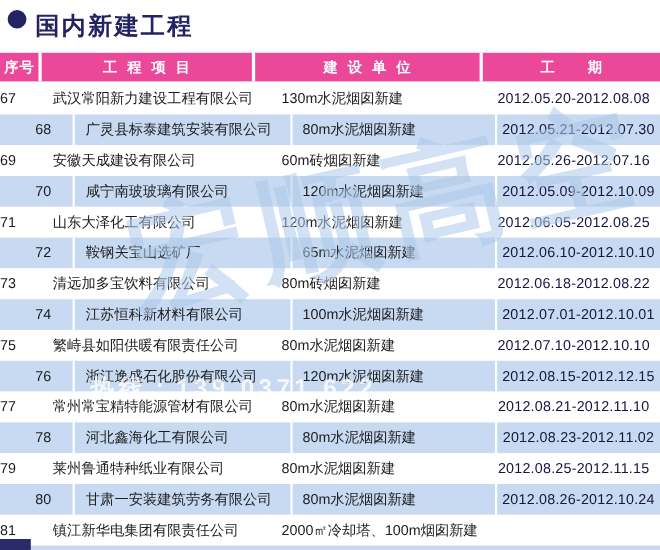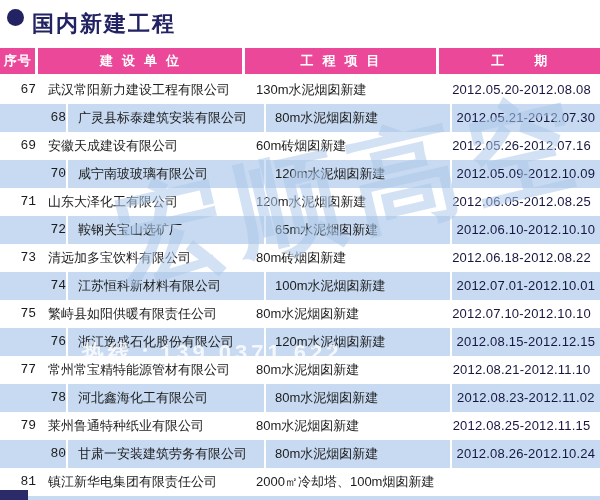--- a/index.html
+++ b/index.html
@@ -26,21 +26,21 @@
   .h-period span{letter-spacing:30px;margin-right:-30px;}
   
   .tbody{position:absolute;top:76px;left:0;width:600px;}
   .trow{display:flex;height:28px;background:#ffffff;}
   .trow.alt{background:#c7daf2;padding-left:32px;}
   .cell{
     box-sizing:border-box;font-size:13px;color:#1c1c1c;line-height:28px;
     white-space:nowrap;overflow:hidden;
   }
   .cell:not(.c-period){border-right:2px solid #ffffff;}
-  .c-no{width:38px;text-align:right;font-family:Liberation Mono, monospace;}
+  .c-no{width:38px;text-align:left;}
   .c-company{width:209px;padding-left:10px;}
   .c-project{width:196px;padding-left:9px;}
   .c-period{width:157px;text-align:center;letter-spacing:0.2px;color:#161640;}
   
   .watermark-big{
     position:absolute;left:118px;top:172px;z-index:5;pointer-events:none;
     font-size:108px;font-weight:bold;white-space:nowrap;
     color:rgba(173,200,234,0.55);letter-spacing:12px;
     transform:rotate(-13deg);transform-origin:left center;
   }
@@ -58,25 +58,25 @@
 
 <div class="title-bar">
   <span class="bullet"></span>
   <span class="title-text">国内新建工程</span>
 </div>
 
 <div class="thead">
   <div class="hcell w1 h-no">
       <span>序号</span>
     </div>
+  <div class="hcell w3 h-project">
+      <span>工程项目</span>
+    </div>
   <div class="hcell w2 h-company">
       <span>建设单位</span>
-    </div>
-  <div class="hcell w3 h-project">
-      <span>工程项目</span>
     </div>
   <div class="hcell w4 h-period">
       <span>工期</span>
     </div>
 </div>
 
 <div class="tbody" id="tbody">
   <div class="trow">
     <div class="cell c-no">67</div>
     <div class="cell c-company">武汉常阳新力建设工程有限公司</div>

